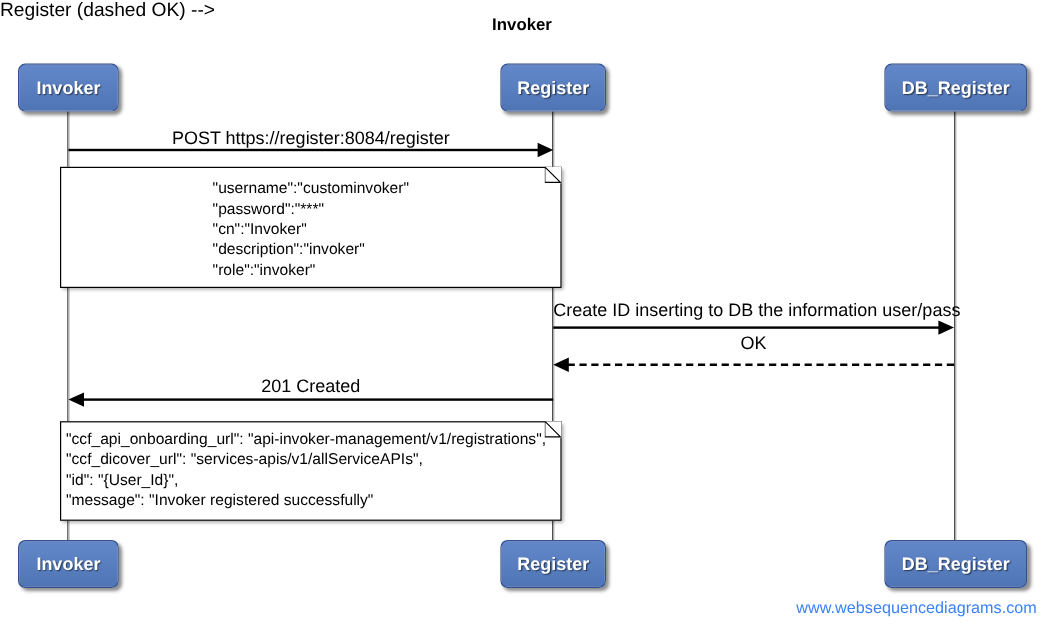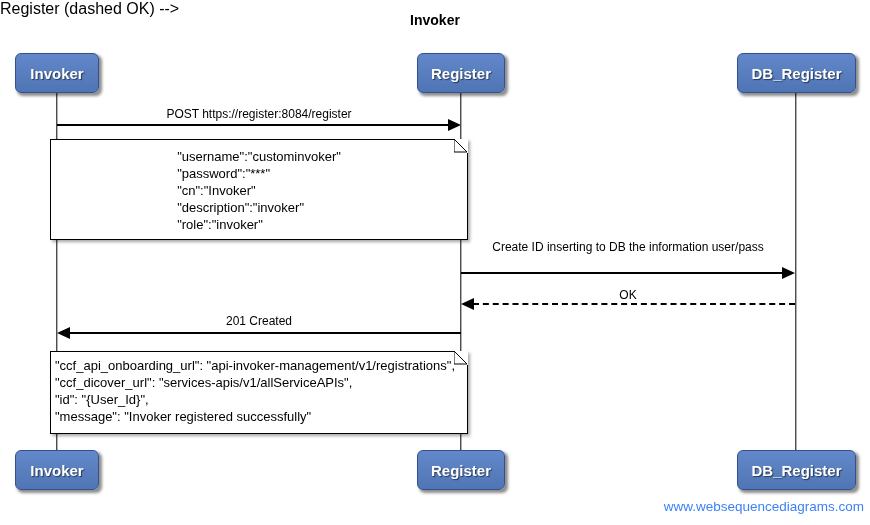--- a/index.html
+++ b/index.html
@@ -27,21 +27,21 @@
     box-shadow:2.5px 2.5px 3px rgba(0,0,0,0.45);
     display:flex; align-items:center; justify-content:center;
     color:#ffffff; font-size:15px; font-weight:bold;
     text-shadow:1px 1px 1px rgba(0,0,0,0.55);
     box-sizing:border-box;
   }
   .msg-line { position:absolute; height:0; border-top:2px solid #000; }
   .msg-line.dashed { border-top:2px dashed #000; }
   .msg-label {
     position:absolute; text-align:center;
-    font-size:12px; color:#000; white-space:nowrap;
+    font-size:15px; color:#000; white-space:nowrap;
   }
   .arrow-head { position:absolute; width:0; height:0; }
   .arrow-head.right { border-top:6px solid transparent; border-bottom:6px solid transparent; border-left:13px solid #000; }
   .arrow-head.left  { border-top:6px solid transparent; border-bottom:6px solid transparent; border-right:13px solid #000; }
   .note {
     position:absolute;
     background:#ffffff;
     border:1px solid #000;
     box-shadow:2px 2px 3px rgba(0,0,0,0.35);
     box-sizing:border-box;
@@ -93,26 +93,26 @@
     <div class="note-body-center">
       <div class="note-line">"username":"custominvoker"</div>
       <div class="note-line">"password":"***"</div>
       <div class="note-line">"cn":"Invoker"</div>
       <div class="note-line">"description":"invoker"</div>
       <div class="note-line">"role":"invoker"</div>
     </div>
   </div>
 
   
-  <div class="msg-label" style="left:461px; top:240px; width:334px;">Create ID inserting to DB the information user/pass</div>
+  <div class="msg-label" style="left:461px; top:250px; width:334px;">Create ID inserting to DB the information user/pass</div>
   <div class="msg-line" style="left:461px; top:272px; width:322px;"></div>
   <div class="arrow-head right" style="left:782px; top:267px;"></div>
 
    Register (dashed OK) --&gt;
-  <div class="msg-label" style="left:461px; top:288px; width:334px;">OK</div>
+  <div class="msg-label" style="left:461px; top:278px; width:334px;">OK</div>
   <div class="msg-line dashed" style="left:473px; top:303px; width:322px;"></div>
   <div class="arrow-head left" style="left:461px; top:298px;"></div>
 
   
   <div class="msg-label" style="left:57px; top:314px; width:404px;">201 Created</div>
   <div class="msg-line" style="left:69px; top:332px; width:392px;"></div>
   <div class="arrow-head left" style="left:57px; top:327px;"></div>
 
   
   <div class="note" style="left:50px; top:351px; width:418px; height:83px;">

